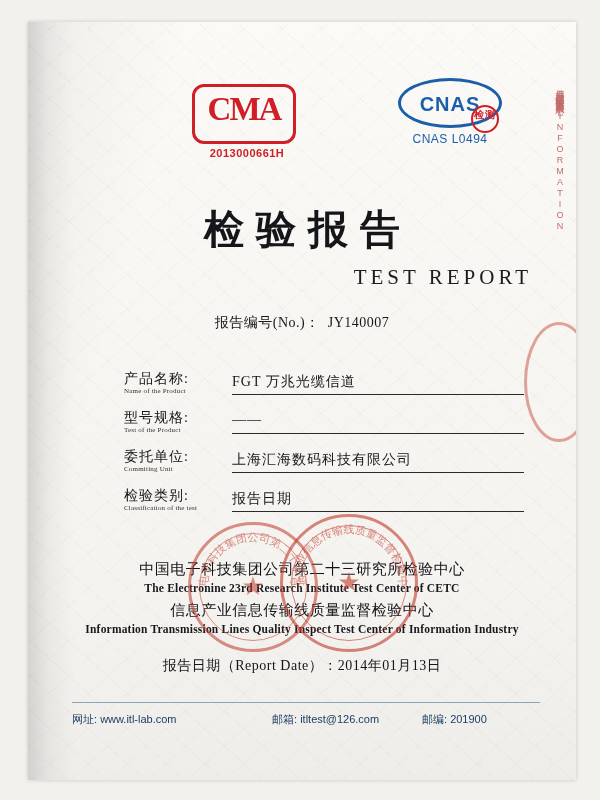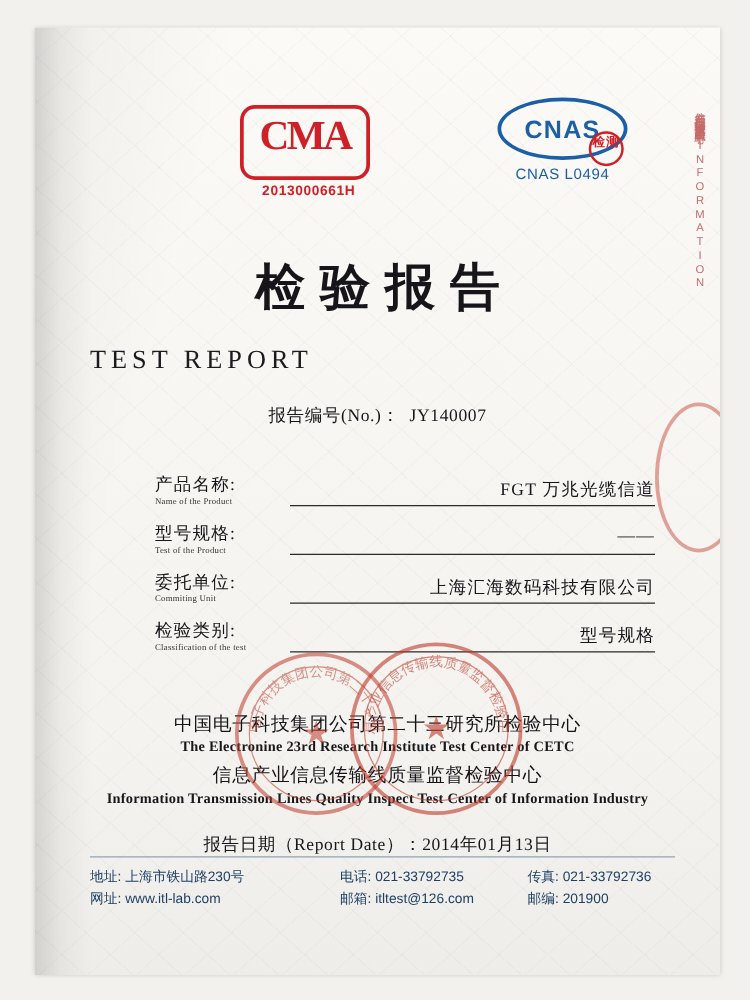--- a/index.html
+++ b/index.html
@@ -165,25 +165,25 @@
     text-align: center;
     font-size: 40px;
     font-weight: bold;
     letter-spacing: 12px;
     color: #16161a;
     margin-top: 14px;
     text-indent: 12px;
     font-family: "Liberation Serif", serif;
   }
   #title-en {
-    text-align: left;
+    text-align: right;
     font-size: 21px;
     letter-spacing: 4px;
     color: #1b1b1f;
-    margin-top: 18px;
+    margin-top: 8px;
     font-family: "Liberation Serif", serif;
   }
   #report-no {
     text-align: center;
     font-size: 14px;
     color: #17171a;
     margin-top: 24px;
     letter-spacing: .5px;
   }
   #report-no .value { margin-left: 8px; }
@@ -213,21 +213,21 @@
     display: block;
     font-size: 7px;
     color: #333;
     letter-spacing: .2px;
     margin-top: 1px;
     font-family: Liberation Serif, serif;
   }
   .field-value {
     flex: 1;
     border-bottom: 1px solid #2a2a2a;
-    text-align: right;
+    text-align: left;
     font-size: 14px;
     color: #16161a;
     padding-bottom: 3px;
     letter-spacing: 1px;
     min-height: 18px;
   }
 
   
   #issuer {
     margin-top: 48px;
@@ -399,21 +399,21 @@
             <span class="en">Commiting Unit</span>
           </div>
           <div class="field-value">上海汇海数码科技有限公司</div>
         </div>
 
         <div class="field-row">
           <div class="field-label">
             <span class="cn">检验类别:</span>
             <span class="en">Classification of the test</span>
           </div>
-          <div class="field-value">型号规格</div>
+          <div class="field-value">报告日期</div>
         </div>
 
       </div>
 
       <div id="issuer">
         <div class="line-cn">中国电子科技集团公司第二十三研究所检验中心</div>
         <div class="line-en">The Electronine 23rd Research Institute Test Center of CETC</div>
         <div class="line-cn">信息产业信息传输线质量监督检验中心</div>
         <div class="line-en">Information Transmission Lines Quality Inspect Test Center of Information Industry</div>
       </div>
@@ -444,34 +444,20 @@
         <text><textPath href="#arcR" startOffset="50%" text-anchor="middle">信息产业信息传输线质量监督检验中心</textPath></text>
       </svg>
       <div class="seal-star">★</div>
     </div>
 
     <div id="seal-right-edge">检验专用章</div>
 
     <div id="footer">
       <div class="footer-row">
         <div class="footer-col-1">
-          <span>地址:</span>
-          <span>上海市铁山路230号</span>
-        </div>
-        <div class="footer-col-2">
-          <span>电话:</span>
-          <span>021-33792735</span>
-        </div>
-        <div class="footer-col-3">
-          <span>传真:</span>
-          <span>021-33792736</span>
-        </div>
-      </div>
-      <div class="footer-row">
-        <div class="footer-col-1">
           <span>网址:</span>
           <span>www.itl-lab.com</span>
         </div>
         <div class="footer-col-2">
           <span>邮箱:</span>
           <span>itltest@126.com</span>
         </div>
         <div class="footer-col-3">
           <span>邮编:</span>
           <span>201900</span>

